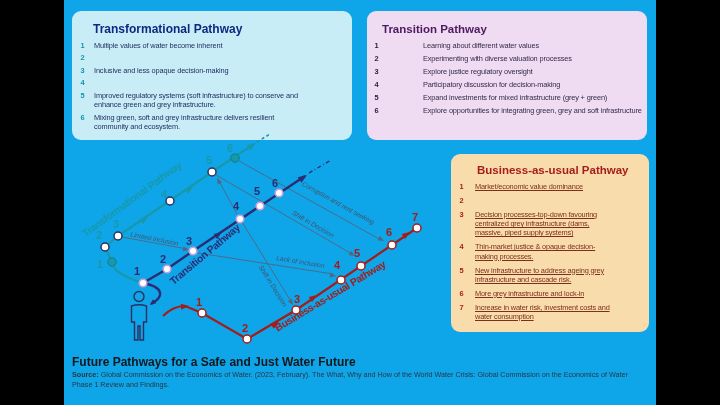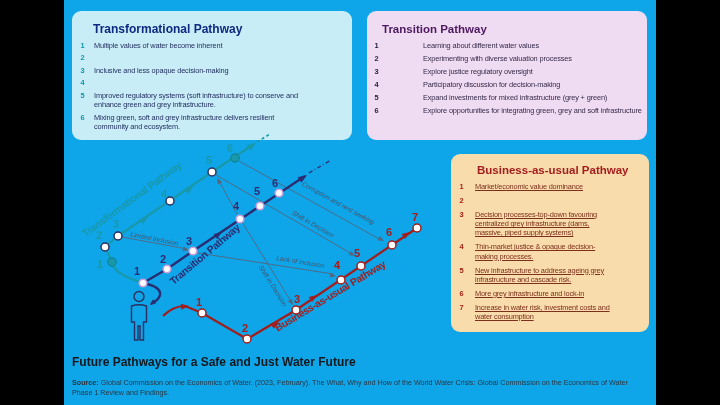--- a/index.html
+++ b/index.html
@@ -19,21 +19,21 @@
   .p1 .item{margin-bottom:2.7px;}
   .p1 .num{margin-right:7px;color:#0f96aa;}
   .p1 .txt{color:#1e2a5e;max-width:210px;}
   .p2 .item{margin-bottom:3.3px;}
   .p2 .num{margin-right:2px;color:#241f3d;}
   .p2 .txt{color:#352b49;margin-left:40px;}
   .p3 .item{margin-bottom:4.8px;line-height:9.2px;letter-spacing:-0.2px;}
   .p3 .num{margin-right:9px;color:#a42218;}
   .p3 .txt{color:#7c2f1d;max-width:141px;text-decoration:underline;}
   .caption-title{position:absolute;left:8px;top:355px;font-size:12px;font-weight:bold;color:#14181c;}
-  .caption-source{position:absolute;left:8px;top:378px;font-size:7.2px;line-height:10.3px;color:#2b3742;white-space:nowrap;}
+  .caption-source{position:absolute;left:8px;top:370px;font-size:7.2px;line-height:10.3px;color:#2b3742;white-space:nowrap;}
   svg.diagram{position:absolute;left:0;top:0;}
   .num-lbl{font-size:11px;font-weight:bold;}
   .path-lbl{font-size:10.3px;font-weight:bold;letter-spacing:-0.35px;}
   .conn-lbl{font-size:6.6px;font-style:italic;fill:#44536a;}
 </style>
 </head>
 <body>
 
 <div class="content">
 

